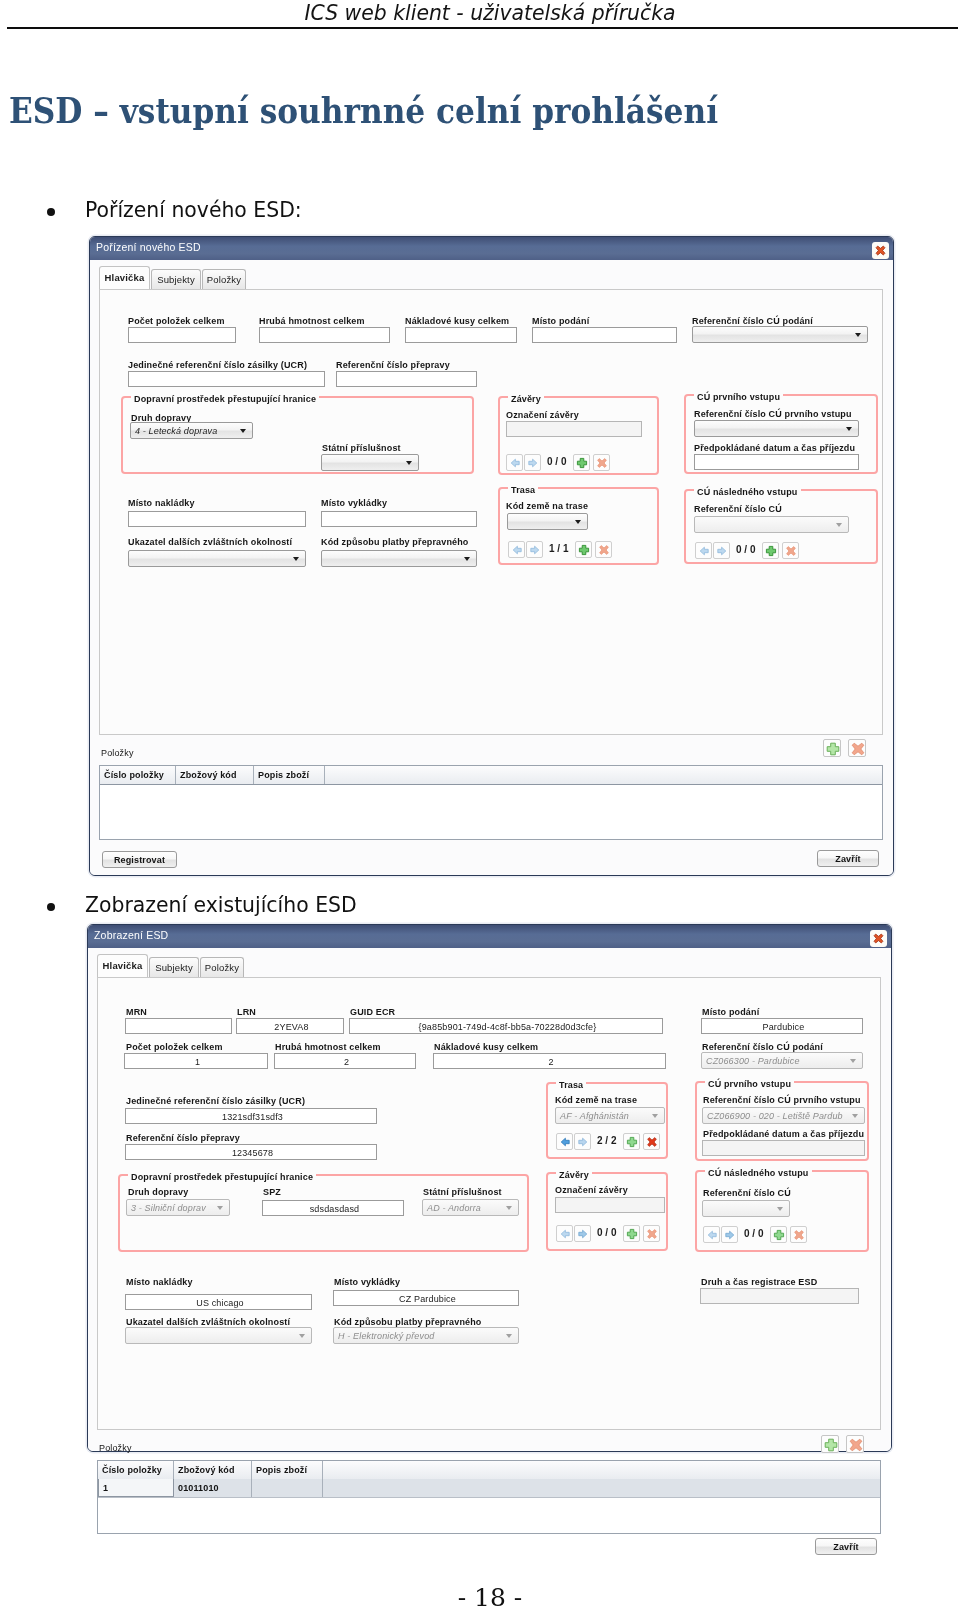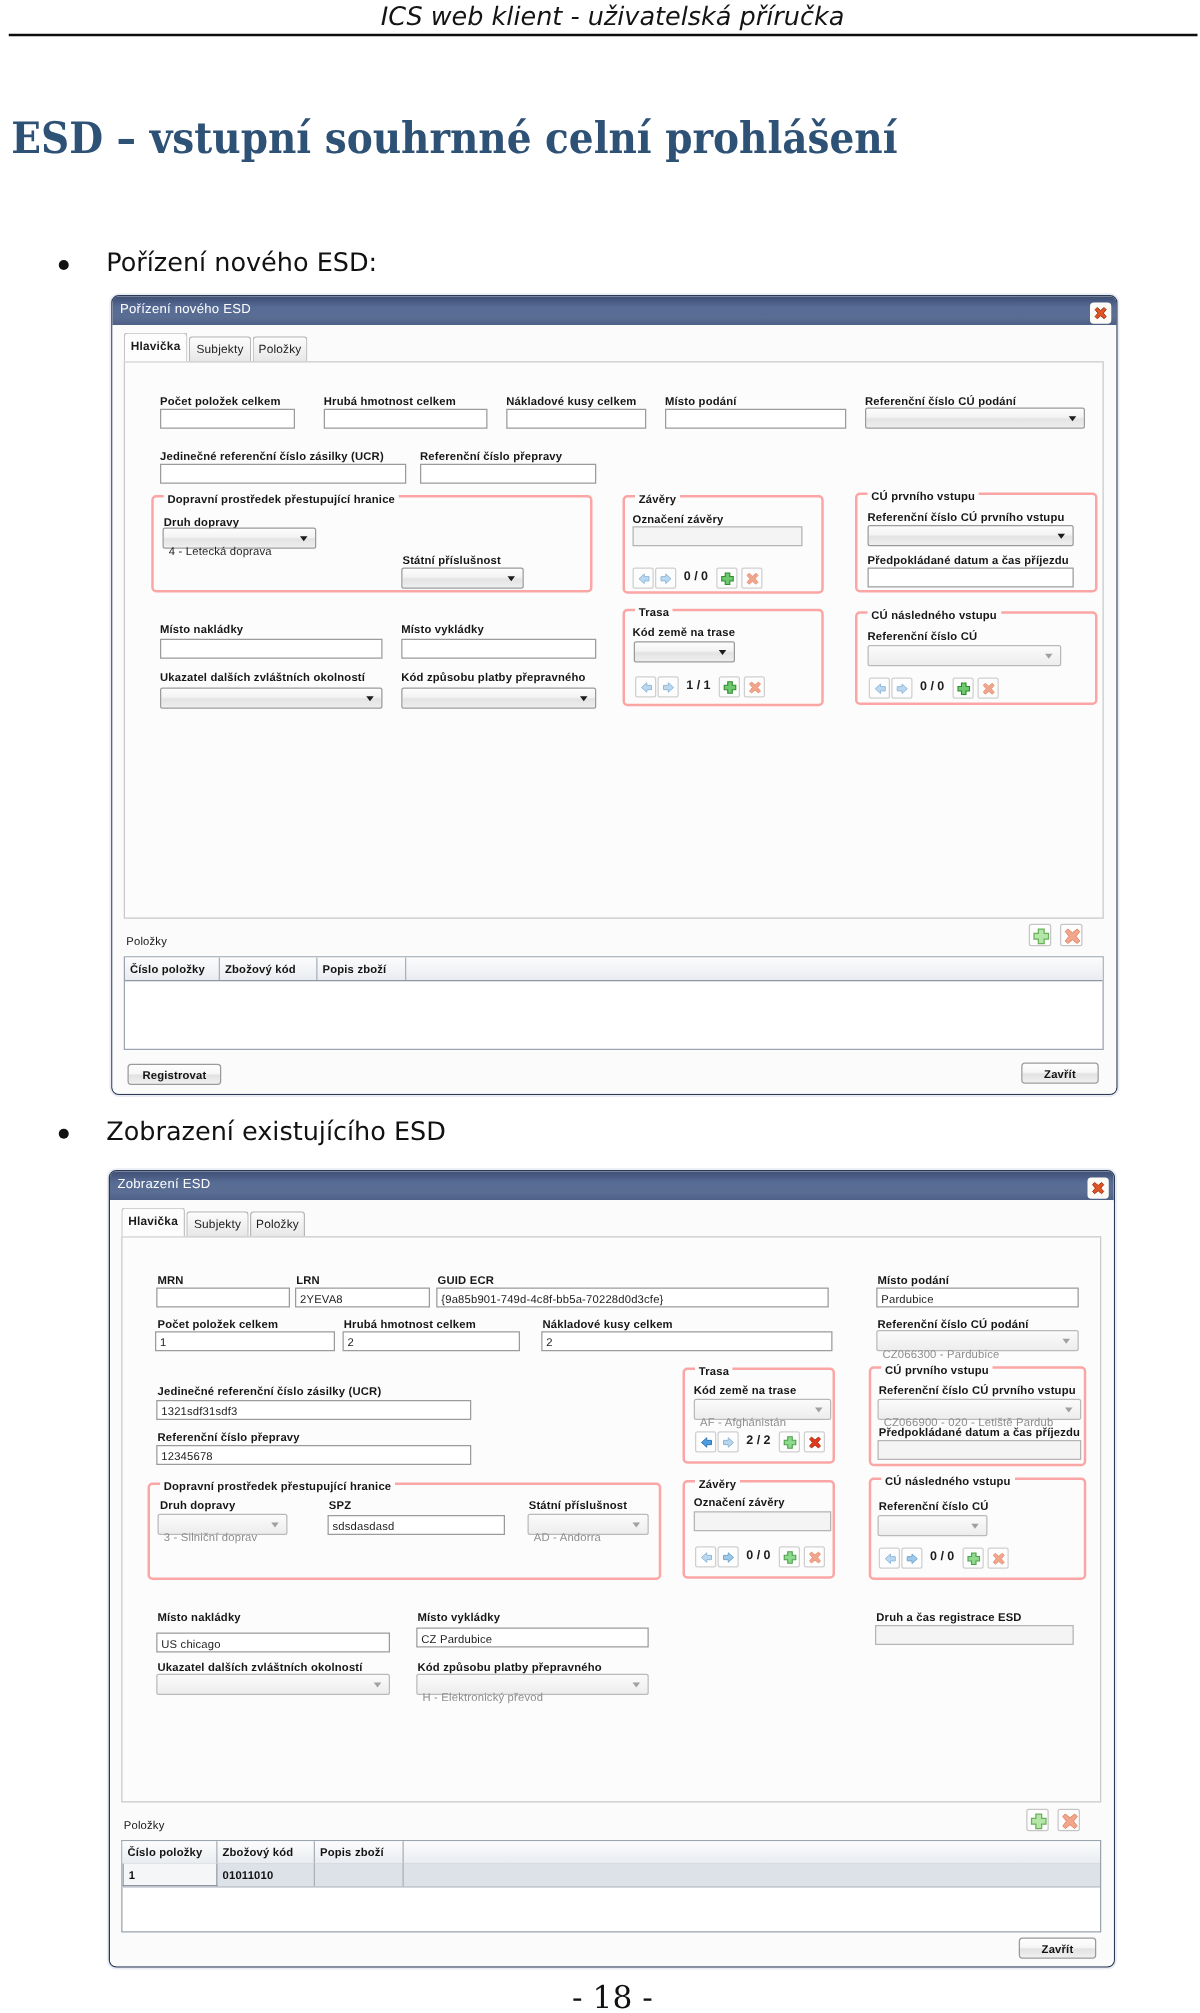--- a/index.html
+++ b/index.html
@@ -34,31 +34,31 @@
 
   
   .tabs{position:absolute;left:9px;top:6px;height:23px;}
   .tab{position:absolute;top:0;height:21px;box-sizing:border-box;border:1px solid #b7b7b7;
     border-bottom:none;border-radius:3px 3px 0 0;font-family:"Liberation Sans",sans-serif;
     font-size:9.5px;color:#1b1b1b;text-align:center;line-height:19px;letter-spacing:.15px;
     background:linear-gradient(to bottom,#fcfcfc,#e6e6e6);}
   .tab.sel{background:#fdfdfd;font-weight:bold;border-color:#c3c3c3;z-index:3;height:23px;line-height:22px;}
 
   
-  .panel{position:absolute;box-sizing:border-box;border:1px solid #c9c9c9;background:#fcfcfc;}
+  .panel{position:absolute;box-sizing:border-box;border:1px solid #c9c9c9;background:#fcfcfc;text-align:center;}
 
   
   .lbl{position:absolute;font-family:"Liberation Sans",sans-serif;font-size:9px;color:#161616;
     white-space:nowrap;font-weight:bold;letter-spacing:0.15px;}
   .fld{position:absolute;box-sizing:border-box;border:1px solid #9b9b9b;background:#fff;height:16px;}
   .fld.val{font-family:"Liberation Sans",sans-serif;font-size:9px;color:#1b1b1b;padding:3px 0 0 3px;white-space:nowrap;overflow:hidden;letter-spacing:.15px;}
   .fld.ro{background:#f4f4f4;border-color:#b5b5b5;}
   .combo{position:absolute;box-sizing:border-box;height:17px;border:1px solid #9a9a9a;border-radius:2px;
     background:linear-gradient(to bottom,#fdfdfd 0%,#f3f3f3 45%,#e3e3e3 55%,#efefef 100%);}
-  .combo .cv{position:absolute;left:4px;top:13px;font-family:"Liberation Sans",sans-serif;font-size:9px;color:#222;white-space:nowrap;letter-spacing:.15px;}
+  .combo .cv{position:absolute;left:4px;top:3px;font-family:"Liberation Sans",sans-serif;font-size:9px;color:#222;white-space:nowrap;letter-spacing:.15px;font-style:italic;}
   .combo .car{position:absolute;right:6px;top:6px;width:0;height:0;
     border-left:3.5px solid transparent;border-right:3.5px solid transparent;border-top:4px solid #1b1b1b;}
   .combo.dis{background:linear-gradient(to bottom,#fbfbfb,#ededed);border-color:#b9b9b9;}
   .combo.dis .cv{color:#8d8d8d;}
   .combo.dis .car{border-top-color:#a0a0a0;}
 
   
   .fs{position:absolute;box-sizing:border-box;border:2px solid #fca5a5;border-radius:4px;background:transparent;}
   .fs>.fsl{position:absolute;left:8px;top:-4px;background:#fcfcfc;padding:0 3px;line-height:10px;
     font-family:"Liberation Sans",sans-serif;font-size:9px;font-weight:bold;color:#161616;white-space:nowrap;letter-spacing:0.15px;}
@@ -302,21 +302,21 @@
           <div class="th last" style="left:225px;right:0;"></div>
         </div>
       </div>
 
       <div class="btn" style="left:12px;top:591px;width:75px;">Registrovat</div>
       <div class="btn" style="left:727px;top:590px;width:62px;">Zavřít</div>
 
     </div>
   </div>
 
-  <div class="win" id="win2" style="left:87px;top:924px;width:805px;height:638px;margin-top:12px;">
+  <div class="win" id="win2" style="left:87px;top:924px;width:805px;height:528px;">
     <div class="win-title">
       <span class="wt">Zobrazení ESD</span>
       <div class="win-close">
         <svg viewBox="0 0 14 14" width="13" height="13">
           <path d="M2.2 4.0 L4.0 2.2 L7.0 4.7 L10.0 2.2 L11.8 4.0 L9.3 7.0 L11.8 10.0 L10.0 11.8 L7.0 9.3 L4.0 11.8 L2.2 10.0 L4.7 7.0 Z" fill="#e05425" stroke="#9c2f12" stroke-width="0.8" stroke-linejoin="round"></path>
         </svg>
       </div>
     </div>
     <div class="win-body">
 

